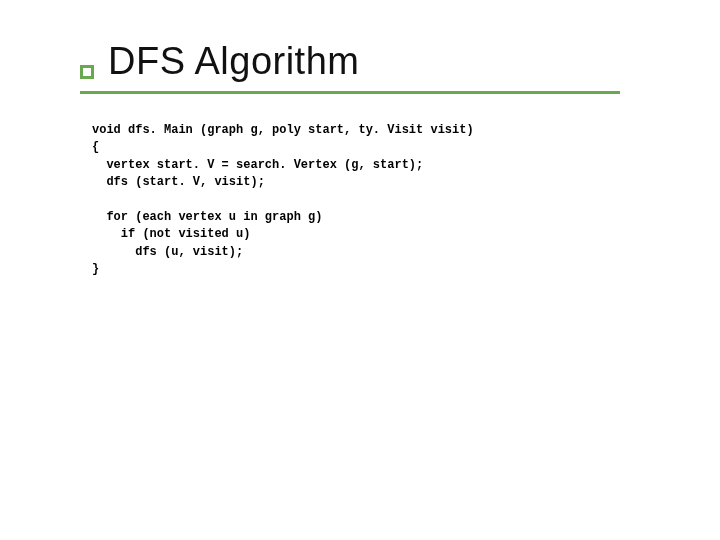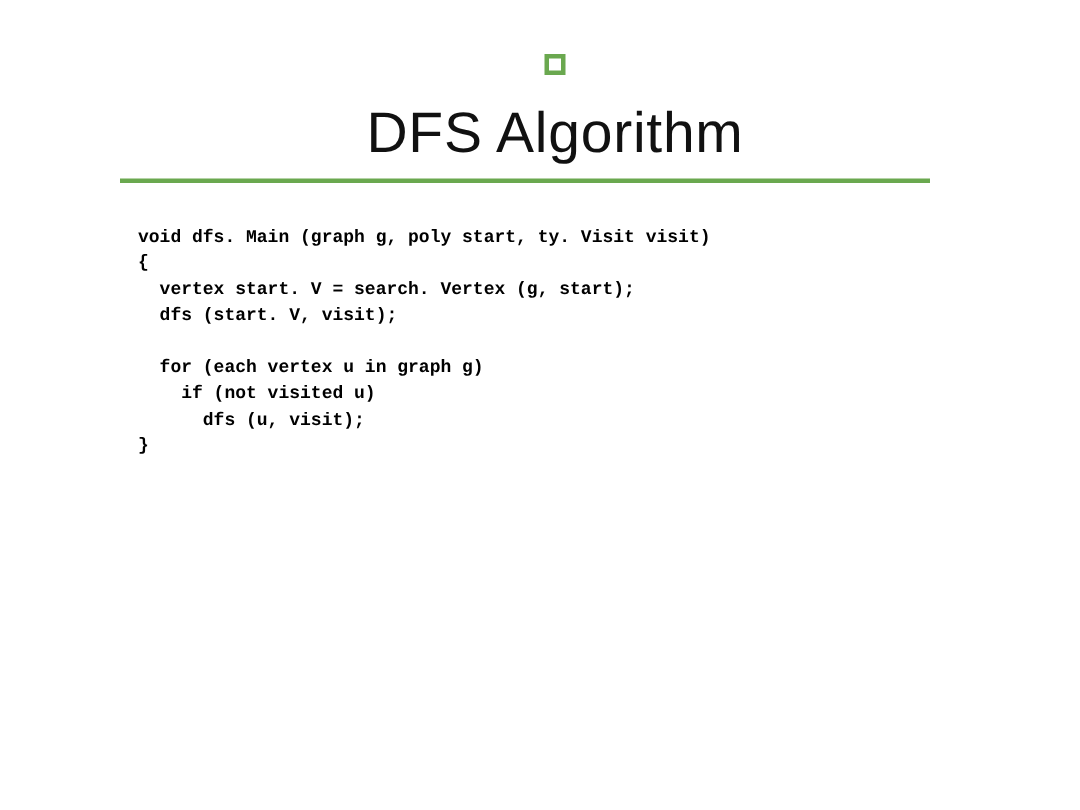--- a/index.html
+++ b/index.html
@@ -13,24 +13,23 @@
   }
   .slide {
     position: relative;
     width: 720px;
     height: 540px;
     box-sizing: border-box;
     padding: 40px 60px 0 80px;
   }
   .title-row {
     display: flex;
-    align-items: center;
+    align-items: flex-end;
     gap: 14px;
     margin-bottom: 8px;
-    flex-direction: column;
   }
   .bullet {
     width: 14px;
     height: 14px;
     border: 3px solid #6aa84f;
     background: #ffffff;
     border-radius: 0;
     box-sizing: border-box;
     flex: 0 0 auto;
     position: relative;

